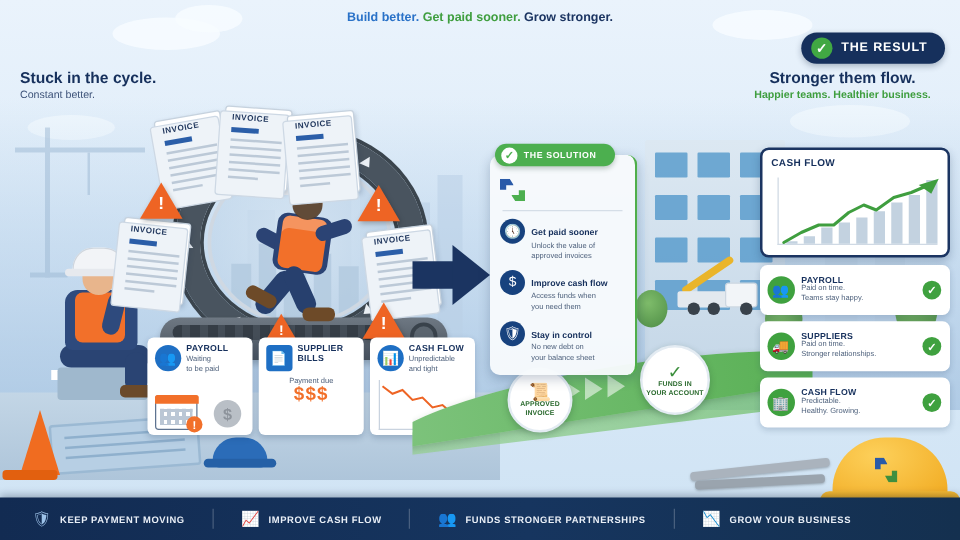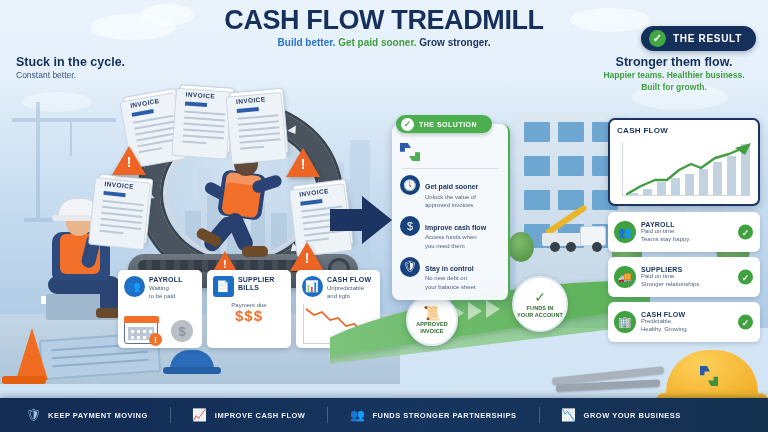--- a/index.html
+++ b/index.html
@@ -625,26 +625,24 @@
   </div>
 
   <div class="hpill" style="right:12px;top:26px;">
     <span class="ck-ic">✓</span>
     <span class="lbl">THE RESULT</span>
   </div>
   <div class="right-txt">
     <div class="h-head">Stronger them flow.</div>
     <div class="h-sub" style="color:#3f9e3f;font-weight:bold;">
       <div>Happier teams. Healthier business.</div>
-      <div>Built for growth.</div>
     </div>
   </div>
 
   <div class="title">
-    <div class="t2">CASH FLOW TREADMILL</div>
     <div class="t3">
       <span style="color:#2a72c8;">Build better.</span>
       <span style="color:#3f9e3f;">Get paid sooner.</span>
       <span style="color:#1b3461;">Grow stronger.</span>
     </div>
   </div>
 
   <div class="tools">
     <div class="wrench" style="left:0;top:8px;width:112px;transform:rotate(-6deg);"></div>
     <div class="wrench" style="left:4px;top:18px;width:104px;transform:rotate(-3deg);background:#9aa4ae;"></div>

